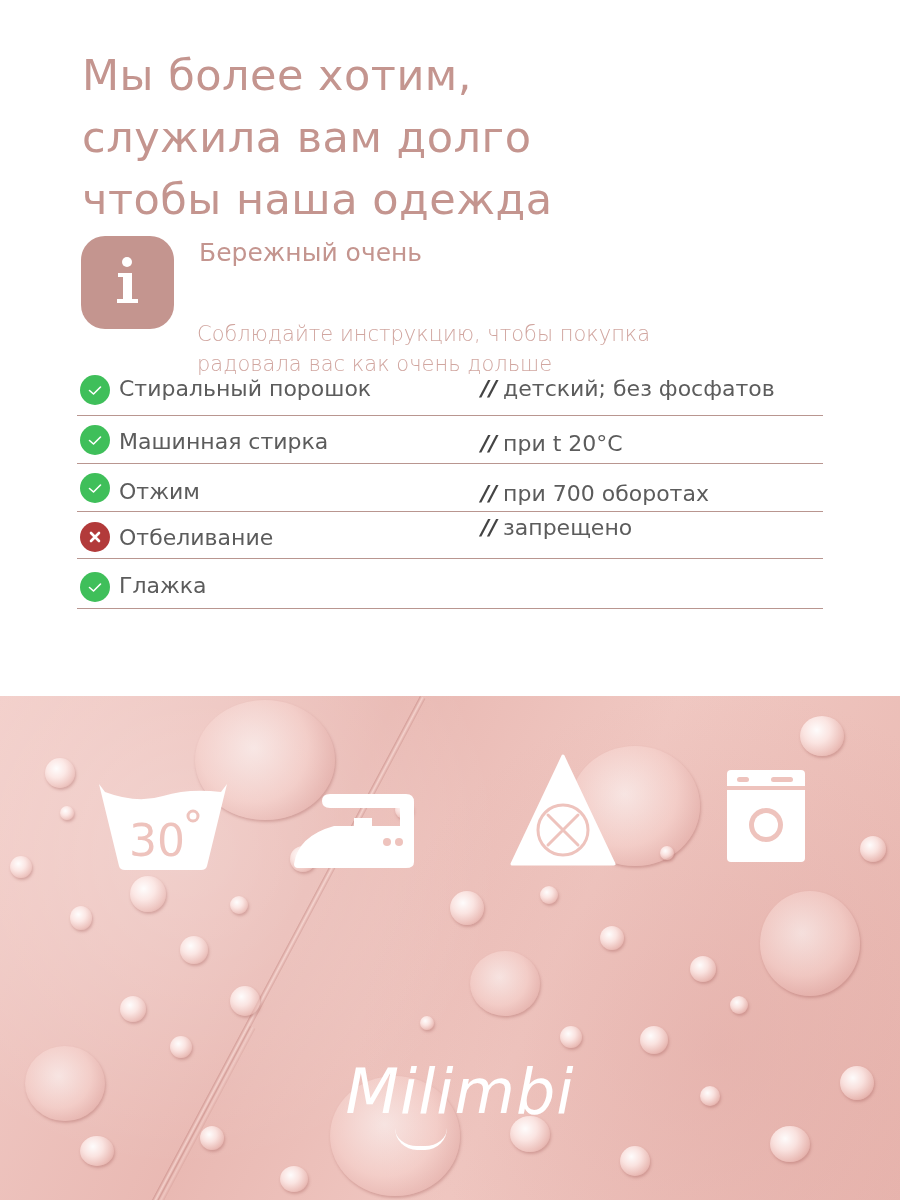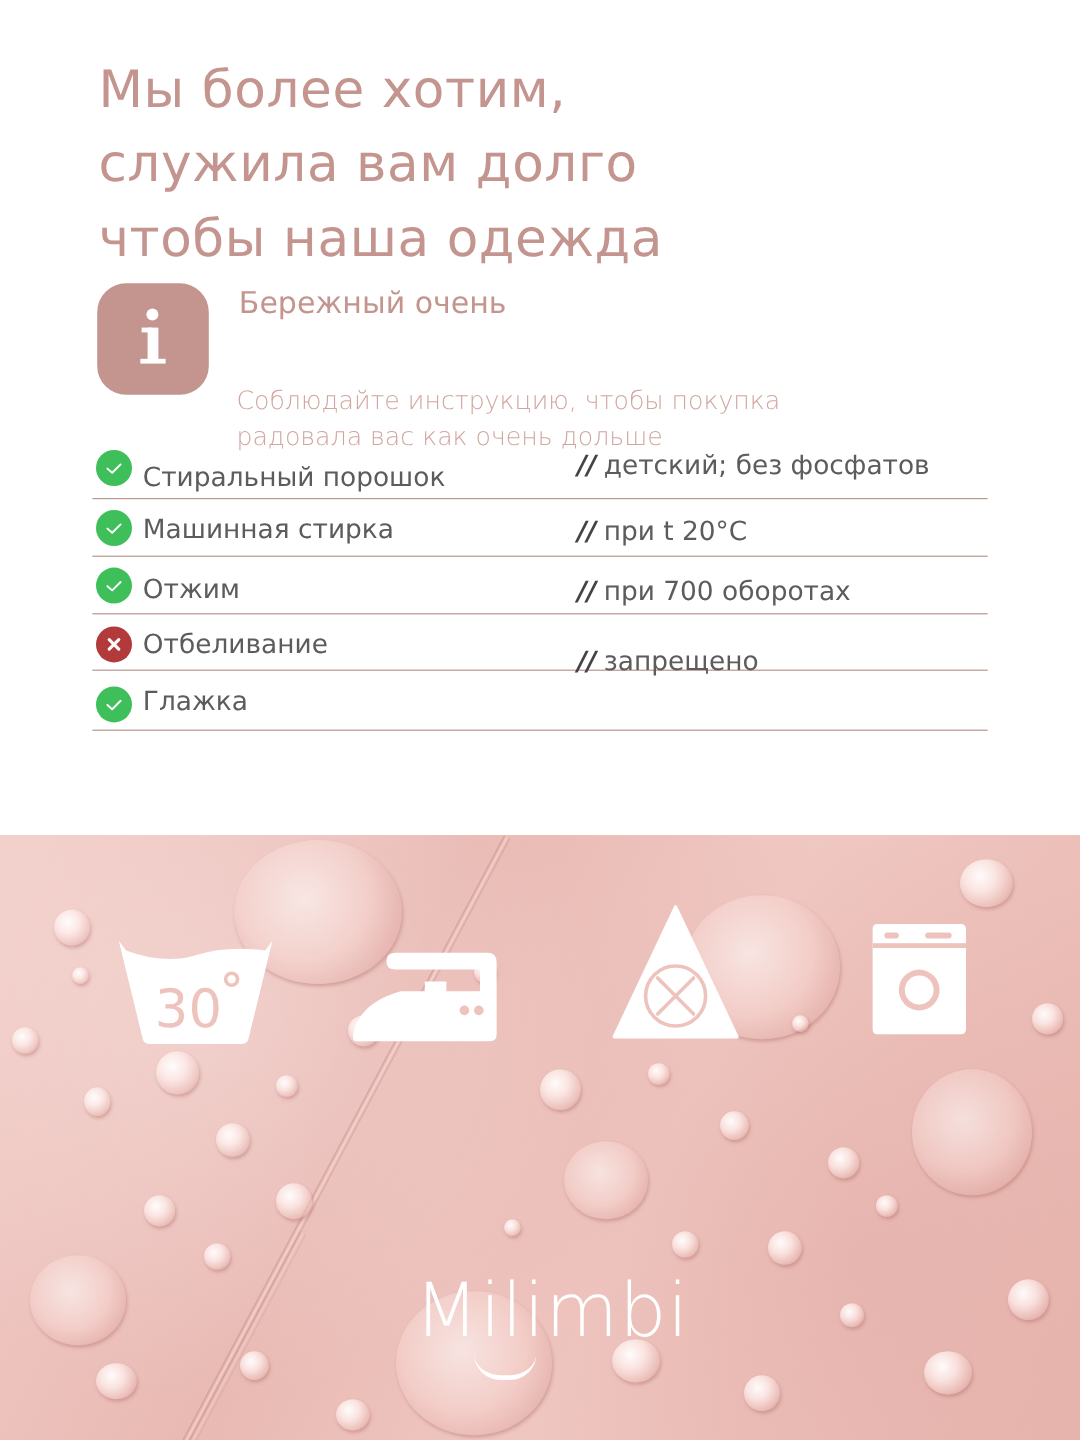--- a/index.html
+++ b/index.html
@@ -55,21 +55,21 @@
     box-shadow: 1px 2px 3px rgba(160,90,85,0.35);
   }
   .drop.big {
     background: radial-gradient(circle at 42% 40%, rgba(255,255,255,0.55) 0%, rgba(248,215,210,0.5) 50%, rgba(215,150,145,0.45) 85%, rgba(180,110,105,0.5) 100%);
   }
 
   .care-symbol { position: absolute; }
   .brand-logo {
     position: absolute; left: 325px; top: 1052px; width: 270px; height: 90px;
     color: #ffffff; font-size: 62px; font-family: "DejaVu Sans", sans-serif; font-weight: 300;
-    letter-spacing: 1px; text-align: center; line-height: 80px;
+    letter-spacing: 1px; text-align: center; line-height: 80px; font-style: italic;
   }
   .brand-smile {
     position: absolute; left: 395px; top: 1128px; width: 52px; height: 22px;
     border-bottom: 4px solid #fff; border-radius: 0 0 30px 30px;
   }
 </style>
 </head>
 <body>
 
 <div class="headline">
@@ -92,21 +92,21 @@
   </div>
 </div>
 
 <div class="care-table">
   <div class="care-row" style="height:50px">
     <span class="status-icon status-ok" style="top:9px">
       <svg width="14" height="11" viewBox="0 0 14 11">
           <path d="M1.5 5.5 L5.5 9 L12.5 2" fill="none" stroke="#fff" stroke-width="1.6" stroke-linecap="round" stroke-linejoin="round"></path>
         </svg>
     </span>
-    <span class="name" style="top:20px">Стиральный порошок</span>
+    <span class="name" style="top:10px">Стиральный порошок</span>
     <span class="value" style="top:10px"><span class="slashes">//</span><span>детский; без фосфатов</span></span>
   </div>
   <div class="care-row" style="height:48px">
     <span class="status-icon status-ok" style="top:9px">
       <svg width="14" height="11" viewBox="0 0 14 11">
           <path d="M1.5 5.5 L5.5 9 L12.5 2" fill="none" stroke="#fff" stroke-width="1.6" stroke-linecap="round" stroke-linejoin="round"></path>
         </svg>
     </span>
     <span class="name" style="top:13px">Машинная стирка</span>
     <span class="value" style="top:15px"><span class="slashes">//</span><span>при t 20°C</span></span>
@@ -120,21 +120,21 @@
     <span class="name" style="top:15px">Отжим</span>
     <span class="value" style="top:17px"><span class="slashes">//</span><span>при 700 оборотах</span></span>
   </div>
   <div class="care-row" style="height:47px">
     <span class="status-icon status-no" style="top:10px">
       <svg width="12" height="12" viewBox="0 0 12 12">
           <path d="M2 2 L10 10 M10 2 L2 10" stroke="#fff" stroke-width="2.6" stroke-linecap="round"></path>
         </svg>
     </span>
     <span class="name" style="top:13px">Отбеливание</span>
-    <span class="value" style="top:27px"><span class="slashes">//</span><span>запрещено</span></span>
+    <span class="value" style="top:3px"><span class="slashes">//</span><span>запрещено</span></span>
   </div>
   <div class="care-row" style="height:50px">
     <span class="status-icon status-ok" style="top:13px">
       <svg width="14" height="11" viewBox="0 0 14 11">
           <path d="M1.5 5.5 L5.5 9 L12.5 2" fill="none" stroke="#fff" stroke-width="1.6" stroke-linecap="round" stroke-linejoin="round"></path>
         </svg>
     </span>
     <span class="name" style="top:14px">Глажка</span>
   </div>
 </div>

